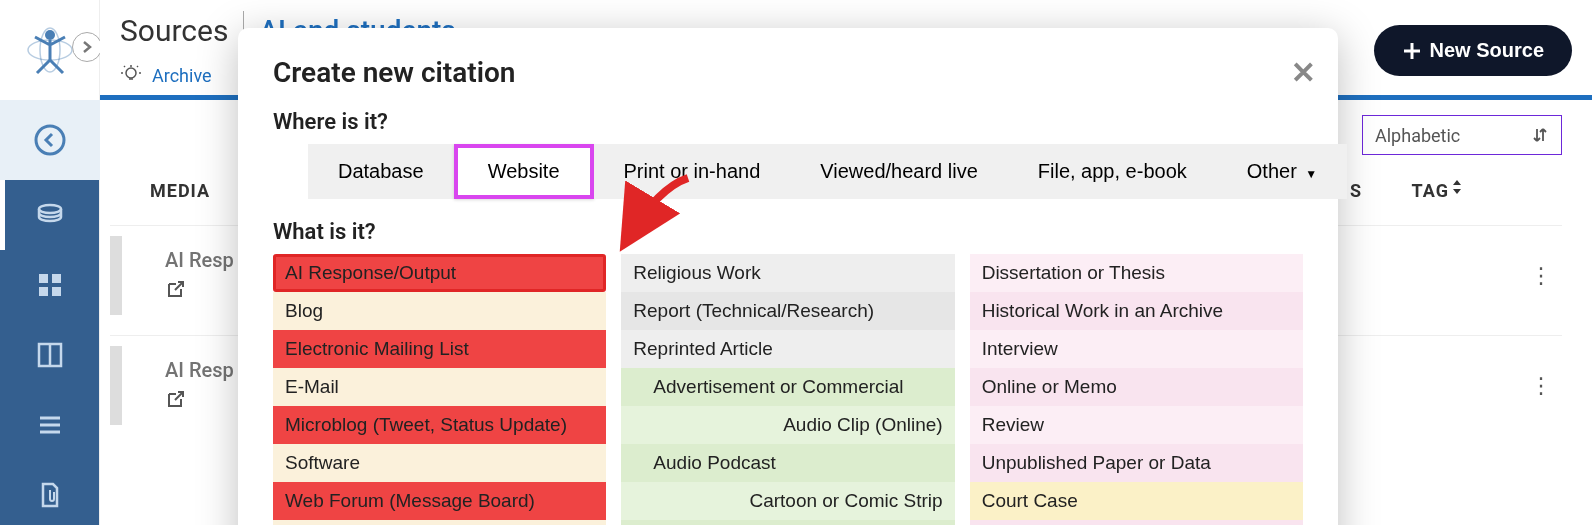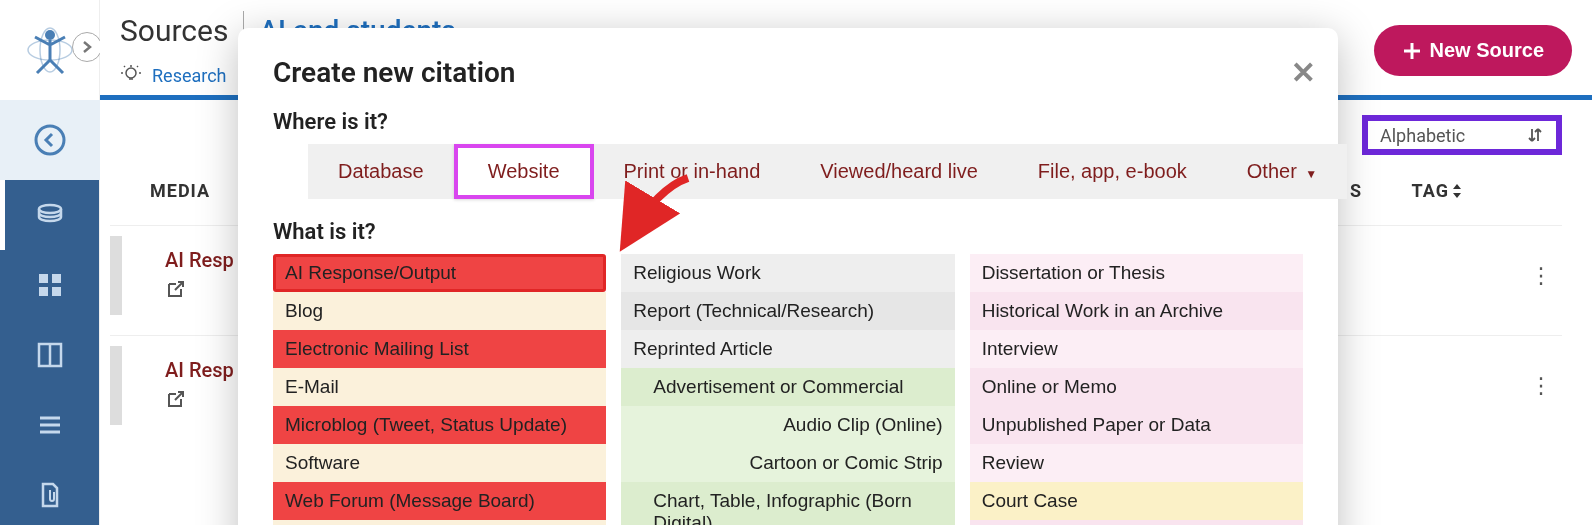--- a/index.html
+++ b/index.html
@@ -76,21 +76,21 @@
     display: flex; align-items: center; gap: 15px;
     height: 50px;
   }
   .header-title {
     font-size: 30px; font-weight: 400; color: #333;
   }
   .header-divider { width: 1px; height: 38px; background: #aaa; }
   .project-name { font-size: 28px; color: #1e6fbf; font-weight: 500; }
   .new-source-btn {
     position: absolute; right: 20px; top: 25px;
-    background: #be185d; color: #fff;
+    background: #0f172a; color: #fff;
     border: none; border-radius: 30px;
     padding: 14px 28px;
     font-size: 20px; font-weight: 600;
     display: flex; align-items: center; gap: 8px;
   }
   .header-row2 {
     display: flex; align-items: center; gap: 10px;
     height: 40px;
     color: #1e6fbf;
     font-size: 18px;
@@ -101,51 +101,51 @@
   .content-area {
     position: absolute;
     left: 100px; top: 100px; right: 0; bottom: 0;
     background: #fff;
     padding: 0 20px;
   }
   .sort-dropdown {
     position: absolute;
     right: 30px; top: 15px;
     width: 200px; height: 40px;
-    border: 6px solid #6d28d9;
+    border: 1px solid #6d28d9;
     background: #fff;
     display: flex; align-items: center; justify-content: space-between;
     padding: 0 12px;
     font-size: 18px; color: #555;
   }
   .column-headers {
     position: absolute;
     left: 50px; top: 80px; right: 30px;
     display: flex;
     font-size: 18px; font-weight: 700; color: #333;
     letter-spacing: 1px;
   }
   .col-media { width: 110px; }
   .col-s { position: absolute; right: 200px; }
-  .col-tag { position: absolute; right: 100px; display: flex; align-items: center; gap: 3px; }
+  .col-tag { position: absolute; right: 100px; display: flex; align-items: flex-start; gap: 3px; }
   .source-row {
     position: absolute;
     left: 10px; right: 30px;
     height: 100px;
     border-top: 1px solid #eee;
     display: flex; align-items: center;
     padding-left: 55px;
   }
   .source-row-1 { top: 125px; }
   .source-row-2 { top: 235px; }
   .row-handle {
     position: absolute; left: 0; top: 10px; bottom: 10px;
     width: 12px; background: #ddd;
   }
-  .row-title { color: #7f1d1d; font-size: 20px; font-weight: 500; }
+  .row-title { color: #737373; font-size: 20px; font-weight: 500; }
   .row-openicon { color: #555; margin-top: 8px; }
   .row-dots { position: absolute; right: 10px; color: #555; font-size: 22px; }
 
   
   .modal-backdrop {
     position: absolute;
     left: 0; top: 0; right: 0; bottom: 0;
   }
   .modal {
     position: absolute;
@@ -168,21 +168,21 @@
   .section-label { font-size: 22px; font-weight: 600; color: #222; margin-bottom: 10px; }
 
   .where-tabs {
     display: flex; gap: 0;
     margin-left: 35px;
     margin-bottom: 20px;
   }
   .where-tab {
     padding: 12px 30px;
     background: #f0f0f0;
-    font-size: 20px; color: #7f1d1d;
+    font-size: 20px; color: #000000;
     border: none;
     white-space: nowrap;
   }
   .where-tab.active {
     background: #fff;
     border: 4px solid #d946ef;
     box-shadow: 0 1px 3px rgba(0,0,0,0.15);
   }
   .where-tab .caret { font-size: 12px; margin-left: 5px; }
 
@@ -295,21 +295,21 @@
   <div class="header-row2">
     <svg class="bulb-icon" viewBox="0 0 22 22">
       <circle cx="11" cy="9" r="5" stroke="currentColor" stroke-width="1.5" fill="none"></circle>
       <line x1="9" y1="15" x2="13" y2="15" stroke="currentColor" stroke-width="1.5"></line>
       <line x1="11" y1="1" x2="11" y2="3" stroke="currentColor" stroke-width="1.5"></line>
       <line x1="3" y1="9" x2="1" y2="9" stroke="currentColor" stroke-width="1.5"></line>
       <line x1="21" y1="9" x2="19" y2="9" stroke="currentColor" stroke-width="1.5"></line>
       <line x1="5" y1="3" x2="4" y2="2" stroke="currentColor" stroke-width="1.5"></line>
       <line x1="17" y1="3" x2="18" y2="2" stroke="currentColor" stroke-width="1.5"></line>
     </svg>
-    <span>Research</span>
+    <span>Archive</span>
   </div>
   <button class="new-source-btn">
     <svg width="20" height="20" viewBox="0 0 20 20">
       <line x1="10" y1="2" x2="10" y2="18" stroke="currentColor" stroke-width="3"></line>
       <line x1="2" y1="10" x2="18" y2="10" stroke="currentColor" stroke-width="3"></line>
     </svg>
     <span>New Source</span>
   </button>
 </div>
 
@@ -386,30 +386,31 @@
           <button class="what-item tint-cream-b">Software</button>
           <button class="what-item tint-cream-a">Web Forum (Message Board)</button>
           <button class="what-item tint-cream-b">Web Page</button>
         </div>
         <div class="what-col">
           <button class="what-item tint-grey-a">Religious Work</button>
           <button class="what-item tint-grey-b">Report (Technical/Research)</button>
           <button class="what-item tint-grey-a">Reprinted Article</button>
           <button class="what-item tint-green-b">Advertisement or Commercial</button>
           <button class="what-item tint-green-a">Audio Clip (Online)</button>
+          <button class="what-item tint-green-b">Audio Podcast</button>
           <button class="what-item tint-green-a">Cartoon or Comic Strip</button>
           <button class="what-item tint-green-b">Chart, Table, Infographic (Born Digital)</button>
         </div>
         <div class="what-col">
           <button class="what-item tint-pink-a">Dissertation or Thesis</button>
           <button class="what-item tint-pink-b">Historical Work in an Archive</button>
           <button class="what-item tint-pink-a">Interview</button>
           <button class="what-item tint-pink-b">Online or Memo</button>
+          <button class="what-item tint-pink-a">Review</button>
           <button class="what-item tint-pink-b">Unpublished Paper or Data</button>
-          <button class="what-item tint-pink-a">Review</button>
           <button class="what-item tint-yellow">Court Case</button>
           <button class="what-item tint-pink-b">Government Publication</button>
         </div>
       </div>
 
     <svg class="red-arrow" viewBox="0 0 80 80">
       <defs>
         <marker id="ah" markerWidth="8" markerHeight="8" refX="6" refY="4" orient="auto">
           <path d="M0 0 L8 4 L0 8 Z" fill="#e02626"></path>
         </marker>

